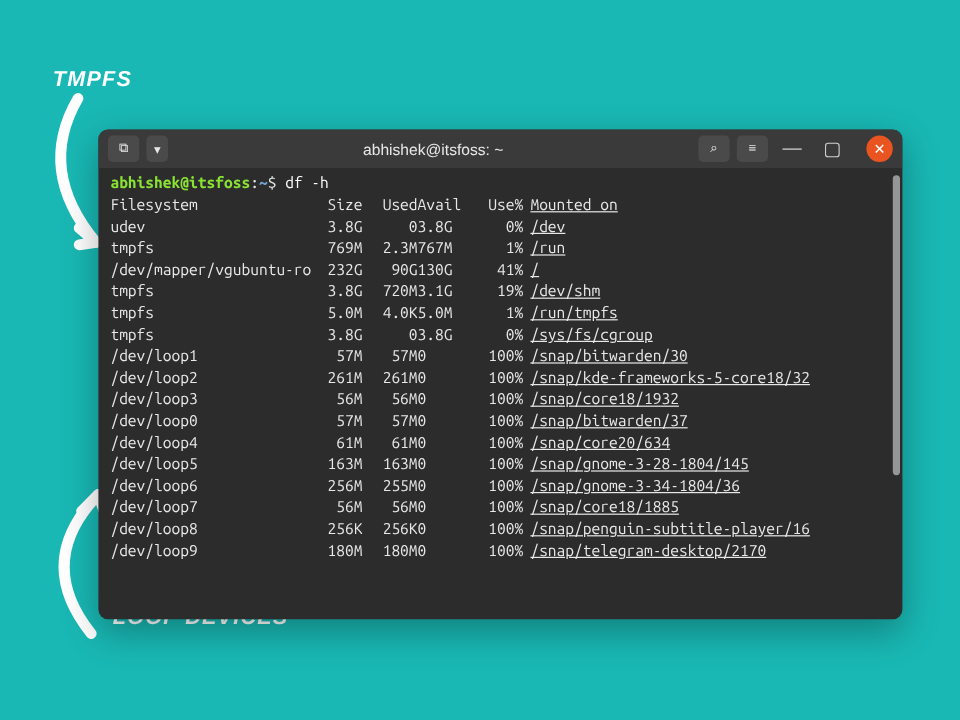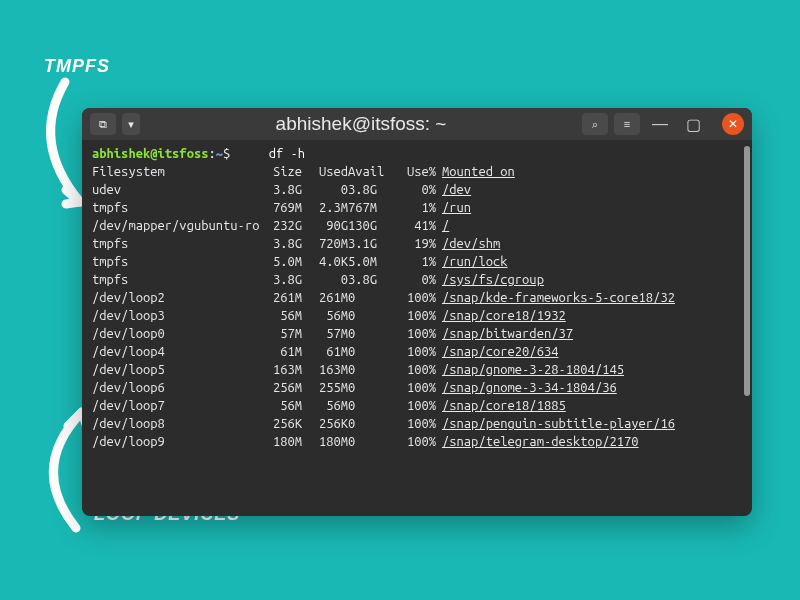--- a/index.html
+++ b/index.html
@@ -55,21 +55,21 @@
   justify-content: center;
   color: #e8e8e8;
   font-size: 11px;
 }
 .tb-newtab { width: 26px; }
 .tb-dropdown { width: 18px; }
 .tb-title {
   flex: 1;
   text-align: center;
   color: #e8e8e8;
-  font-size: 19px;
+  font-size: 13px;
   font-weight: 500;
 }
 .tb-search { width: 26px; }
 .tb-menu { width: 26px; }
 .tb-min, .tb-max { width: 22px; color: #ccc; margin-left: 6px; }
 .tb-close {
   width: 22px; height: 22px;
   background: #e95420;
   border-radius: 50%;
   display: flex; align-items: center; justify-content: center;
@@ -92,21 +92,21 @@
   top: 6px;
   width: 6px;
   height: 250px;
   background: #fff;
   border-radius: 3px;
   opacity: 0.5;
 }
 .prompt-user { color: #8ae234; font-weight: bold; }
 .prompt-host { color: #8ae234; font-weight: bold; }
 .prompt-path { color: #729fcf; font-weight: bold; }
-.prompt-cmd { color: #fff; margin-left: 31px; }
+.prompt-cmd { color: #fff; }
 table.df {
   width: 100%;
   border-collapse: collapse;
   font-family: inherit;
   font-size: inherit;
   table-layout: fixed;
 }
 table.df td {
   white-space: nowrap;
   overflow: hidden;
@@ -223,31 +223,39 @@
             <td class="col-avail">3.1G</td>
             <td class="col-usep">19%</td>
             <td class="col-mnt wrap">/dev/shm</td>
           </tr>
           <tr>
             <td class="col-fs">tmpfs</td>
             <td class="col-size">5.0M</td>
             <td class="col-used">4.0K</td>
             <td class="col-avail">5.0M</td>
             <td class="col-usep">1%</td>
-            <td class="col-mnt wrap">/run/lock</td>
+            <td class="col-mnt wrap">/run/tmpfs</td>
           </tr>
           <tr>
             <td class="col-fs">tmpfs</td>
             <td class="col-size">3.8G</td>
             <td class="col-used">0</td>
             <td class="col-avail">3.8G</td>
             <td class="col-usep">0%</td>
             <td class="col-mnt wrap">/sys/fs/cgroup</td>
           </tr>
           <tr>
+            <td class="col-fs">/dev/loop1</td>
+            <td class="col-size">57M</td>
+            <td class="col-used">57M</td>
+            <td class="col-avail">0</td>
+            <td class="col-usep">100%</td>
+            <td class="col-mnt wrap">/snap/bitwarden/30</td>
+          </tr>
+          <tr>
             <td class="col-fs">/dev/loop2</td>
             <td class="col-size">261M</td>
             <td class="col-used">261M</td>
             <td class="col-avail">0</td>
             <td class="col-usep">100%</td>
             <td class="col-mnt wrap">/snap/kde-frameworks-5-core18/32</td>
           </tr>
           <tr>
             <td class="col-fs">/dev/loop3</td>
             <td class="col-size">56M</td>

